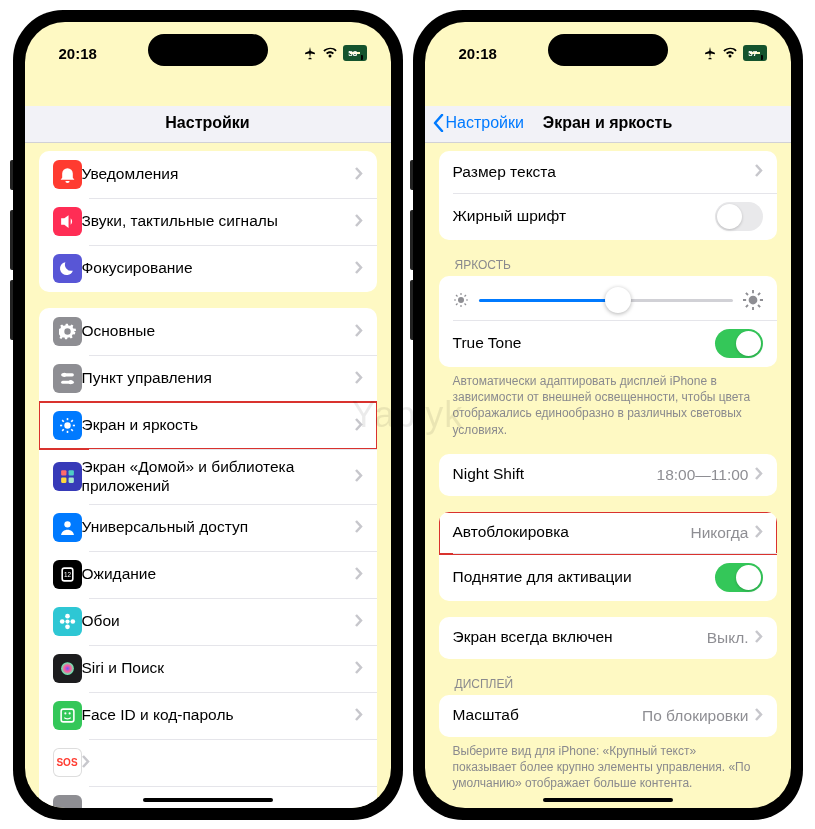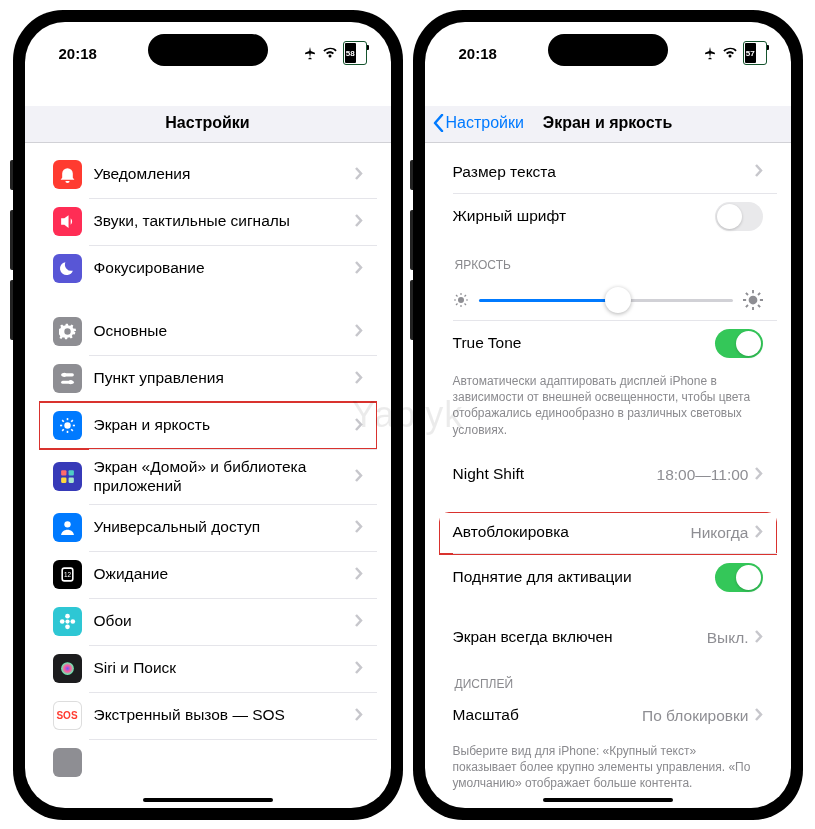--- a/index.html
+++ b/index.html
@@ -1,37 +1,37 @@
 <!DOCTYPE html>
 <html><head>
 <meta charset="utf-8">
 <style>
 * { margin: 0; padding: 0; box-sizing: border-box; font-family: -apple-system, BlinkMacSystemFont, "Segoe UI", Helvetica, Arial, sans-serif; }
 body { background: #fff; display: flex; gap: 10px; padding: 10px; justify-content: center; }
 .phone { width: 390px; height: 810px; background: #000; border-radius: 50px; padding: 12px; position: relative; }
 .phone::before { content:""; position:absolute; left:-3px; top:150px; width:3px; height:30px; background:#222; border-radius:2px 0 0 2px; }
 .phone::after { content:""; position:absolute; left:-3px; top:200px; width:3px; height:60px; background:#222; border-radius:2px 0 0 2px; box-shadow: 0 70px 0 #222; }
-.screen { width: 100%; height: 100%; background: #ffffff; border-radius: 40px; overflow: hidden; position: relative; display:flex; flex-direction:column;}
+.screen { width: 100%; height: 100%; background: #fef9c3; border-radius: 40px; overflow: hidden; position: relative; display:flex; flex-direction:column;}
 .notch { position: absolute; top: 12px; left: 50%; transform: translateX(-50%); width: 120px; height: 32px; background: #000; border-radius: 20px; z-index:10;}
 .status-bar { display: flex; justify-content: space-between; align-items:center; padding: 14px 24px 0 34px; font-size: 15px; font-weight: 600; color: #000; height:48px;}
 .status-icons { display: flex; gap: 5px; align-items:center;}
 .status-icons svg { display:block; }
-.battery { display:inline-flex; align-items:center; border:1px solid #14532d; border-radius:3px; width:24px; height:24px; padding:1px; position:relative; font-size:9px; font-weight:700;text-align:center;}
+.battery { display:inline-flex; align-items:center; border:7px solid #14532d; border-radius:3px; width:24px; height:16px; padding:1px; position:relative; font-size:9px; font-weight:700;text-align:center;}
 .battery::after{content:""; position:absolute; right:-3px; top:3px; width:2px; height:5px; background:#000; border-radius:0 1px 1px 0;}
 .battery-fill{background:#000; height:100%; border-radius:1px; display:flex; align-items:center; justify-content:center; color:#fff; font-size:8px;}
 .nav { background: #f2f2f7; padding: 8px 12px 10px; display:flex; align-items:center; position:relative; border-bottom: 0.5px solid #d1d1d6; margin-top: 36px;}
 .nav-back { color:#007aff; font-size:16px; display:flex; align-items:center; gap:2px; position:absolute; left:8px;}
 .nav-title { font-size: 16px; font-weight: 600; flex:1; text-align:center;}
 .content { flex:1; overflow-y:auto; padding-bottom:26px;}
 .group { margin: 16px 14px 0; background: #fff; border-radius: 10px; overflow: hidden; }
 .group.first { margin-top: 8px; }
 .row { display: flex; align-items: center; padding: 9px 14px; min-height: 42px; position: relative; }
 .row:not(:last-child)::after { content:""; position:absolute; bottom:0; left:50px; right:0; height:0.5px; background:#e5e5ea; }
 .row.no-icon:not(:last-child)::after { left:14px; }
-.icon { width: 29px; height: 29px; border-radius: 6px; display: flex; align-items: center; justify-content: center; margin-right: 12px; flex-shrink: 0;}
+.icon { width: 29px; height: 29px; border-radius: 6px; display: flex; align-items: center; justify-content: center; margin-right: 0; flex-shrink: 0;}
 .icon svg { width: 17px; height: 17px; fill: #fff; }
 .label { flex: 1; font-size: 15.5px; color: #000; line-height:1.2;}
 .value { font-size: 15.5px; color: #8e8e93; margin-right: 6px;}
 .chevron { color: #c7c7cc; flex-shrink:0;}
 .chevron svg { width:8px; height:13px; stroke:#c7c7cc; stroke-width:2.5; fill:none;}
 .header-label { font-size: 12px; color: #8a8a8e; margin: 18px 30px 4px; text-transform: uppercase; }
 .footer-label { font-size: 12px; color: #8a8a8e; margin: 6px 28px 0; line-height:1.35;}
 .highlight { outline: 2px solid #d9322e; outline-offset: -1px; }
 .toggle { width: 48px; height: 29px; border-radius: 15px; position: relative; transition:.2s;}
 .toggle.on { background: #34c759; }
@@ -221,24 +221,37 @@
                   </radialGradient>
                 </defs>
               </svg>
             </div>
             <span class="label">Siri и Поиск</span>
             <span class="chevron"><svg viewBox="0 0 8 13">
                 <path d="M1 1l5 5.5L1 12"></path>
               </svg></span>
           </div>
           <div class="row">
+            <div class="icon" style="background: rgb(52, 199, 89);">
+              <svg viewBox="0 0 16 16">
+                <rect x="2" y="2" width="12" height="12" rx="2" fill="none" stroke="#fff" stroke-width="1.5"></rect>
+                <circle cx="6" cy="6" r="1"></circle>
+                <circle cx="10" cy="6" r="1"></circle>
+                <path d="M5 10c1 1.5 5 1.5 6 0" fill="none" stroke="#fff" stroke-width="1.2"></path>
+              </svg>
+            </div>
+            <span class="label">Face ID и код-пароль</span>
+            <span class="chevron"><svg viewBox="0 0 8 13">
+                <path d="M1 1l5 5.5L1 12"></path>
+              </svg></span>
+          </div>
+          <div class="row">
             <div class="icon" style="background: rgb(255, 255, 255); box-shadow: rgb(221, 221, 221) 0px 0px 0px 1px inset;">
               <span style="font-size:10px;font-weight:700;color:#ff3b30">SOS</span>
             </div>
-            <span class="label">Экстренный вызов — SOS</span>
             <span class="chevron"><svg viewBox="0 0 8 13">
                 <path d="M1 1l5 5.5L1 12"></path>
               </svg></span>
           </div>
           <div class="row">
             <div class="icon" style="background: rgb(142, 142, 147);"></div>
           </div>
         </div>
     </div>
     <div class="home-ind"></div>

